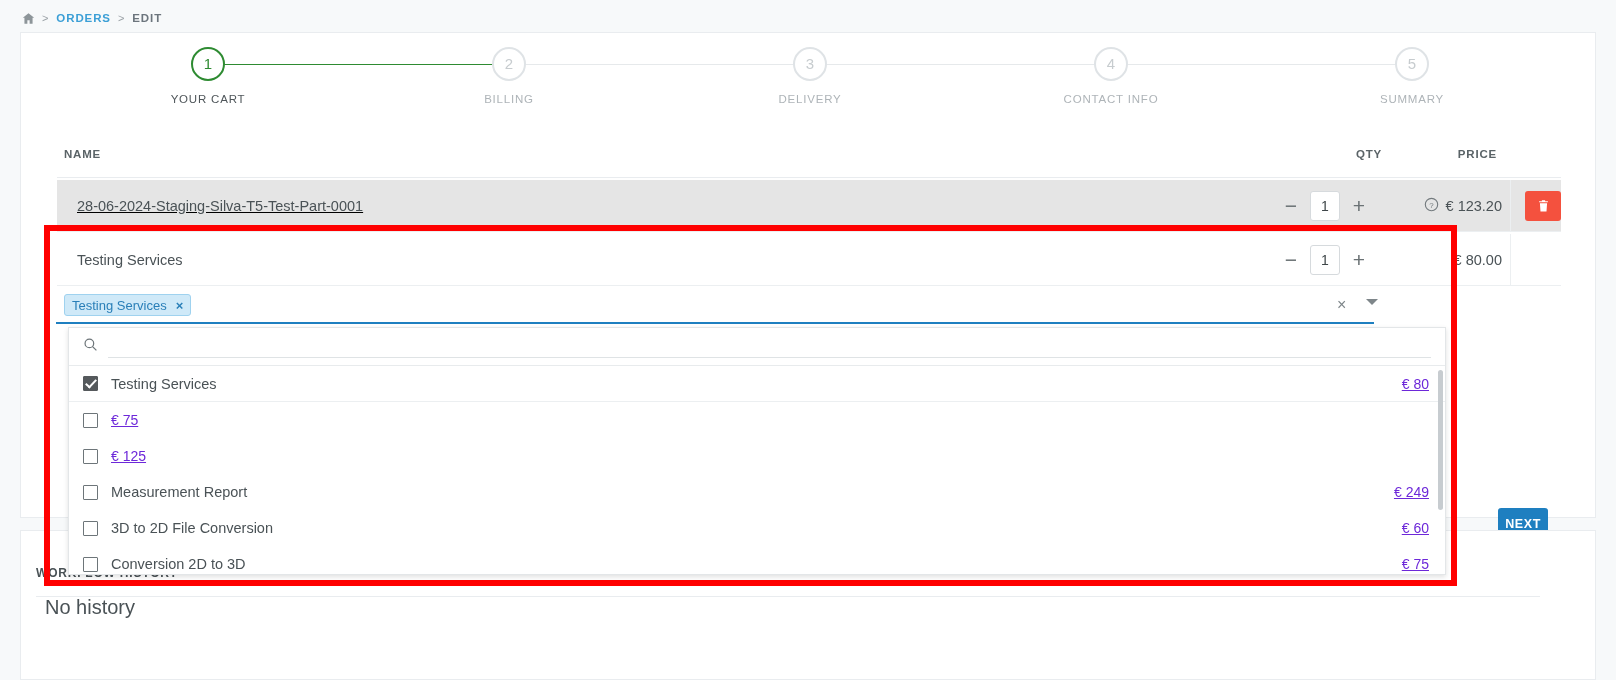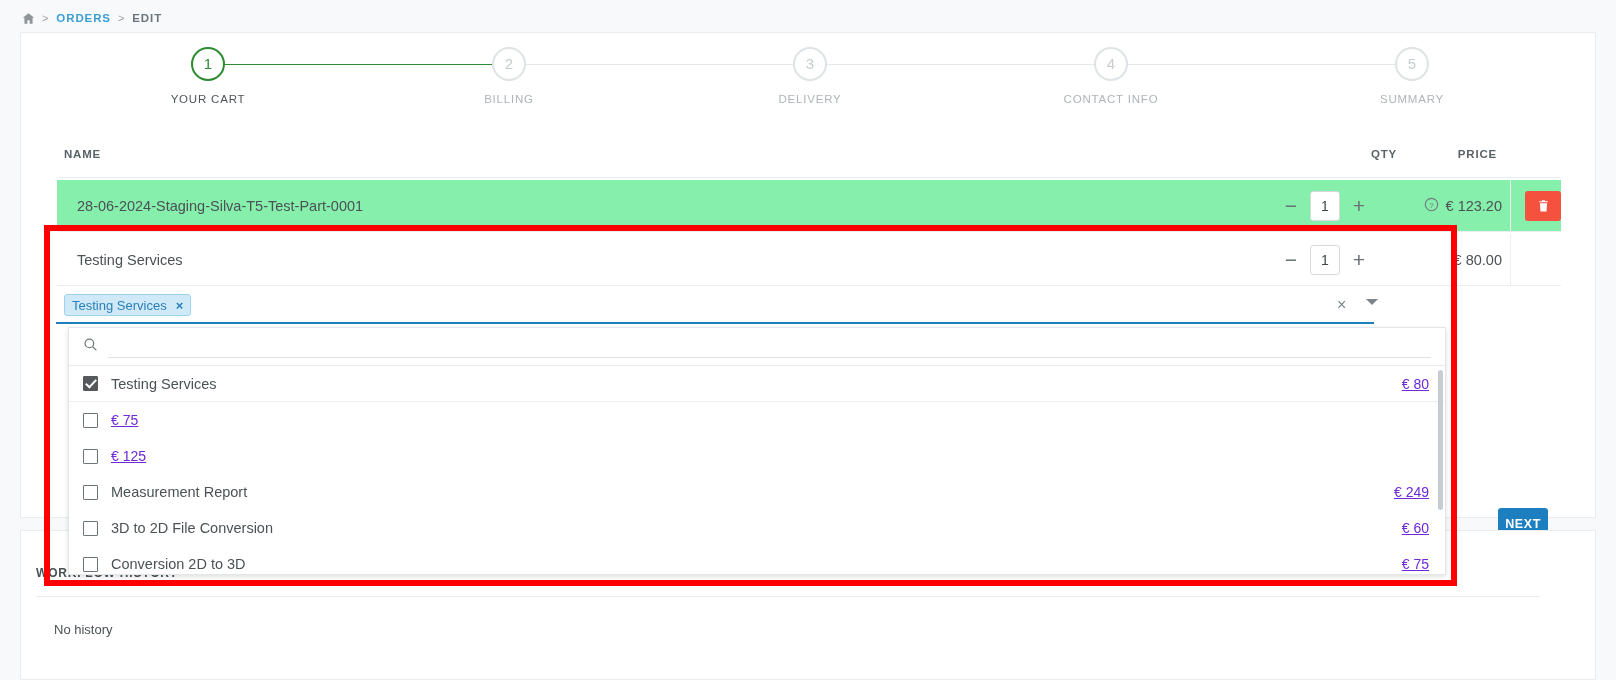--- a/index.html
+++ b/index.html
@@ -54,29 +54,29 @@
   
   .tbl-head {
     position: absolute; left: 36px; top: 115px; width: 1504px; height: 30px;
     border-bottom: 1px solid #e9ecef;
   }
   .th {
     position: absolute; font-size: 11.5px; font-weight: 700;
     letter-spacing: .8px; color: #5a6367; top: 0;
   }
   .th.name { left: 7px; }
-  .th.qty { left: 1314px; width: 80px; text-align: left; }
+  .th.qty { left: 1245px; width: 80px; text-align: right; }
   .th.price { left: 1350px; width: 90px; text-align: right; }
 
   .row {
     position: absolute; left: 36px; width: 1504px; height: 52px;
     display: flex; align-items: center;
     border-bottom: 1px solid #eceff1;
   }
-  .row.r1 { top: 147px; background: #86efac; }
+  .row.r1 { top: 147px; background: #e5e5e5; text-decoration: underline; }
   .row.r2 { top: 201px; background: #ffffff; }
   .row-name { font-size: 14.5px; color: #4a5256; padding-left: 20px; }
 
   .stepper-qty {
     position: absolute; left: 1225px; top: 50%; transform: translateY(-50%);
     display: flex; align-items: center; gap: 10px;
   }
   .qbtn { font-size: 21px; color: #6b7275; line-height: 1; width: 18px; text-align:center; }
   .qval {
     width: 30px; height: 30px; border: 1px solid #d6dadd; border-radius: 3px;
@@ -182,22 +182,22 @@
   }
   .wf-card {
     position: absolute; left: 20px; top: 530px; width: 1576px; height: 150px;
     background: #ffffff; border: 1px solid #e9ecef;
   }
   .wf-rule {
     position: absolute; left: 36px; top: 596px; width: 1504px; height: 1px;
     background: #e9ecef;
   }
   .wf-empty {
-    position: absolute; left: 45px; top: 622px;
-    font-size: 13px; color: #4a5256; margin-left: 9px;
+    position: absolute; left: 45px; top: 596px;
+    font-size: 20px; color: #4a5256;
   }
 
   
   .redbox {
     position: absolute; left: 44px; top: 225px; width: 1413px; height: 361px;
     border: 6px solid #ff0000; pointer-events: none; z-index: 50;
   }
   .z60 { z-index: 60; }
 </style>
 </head>

